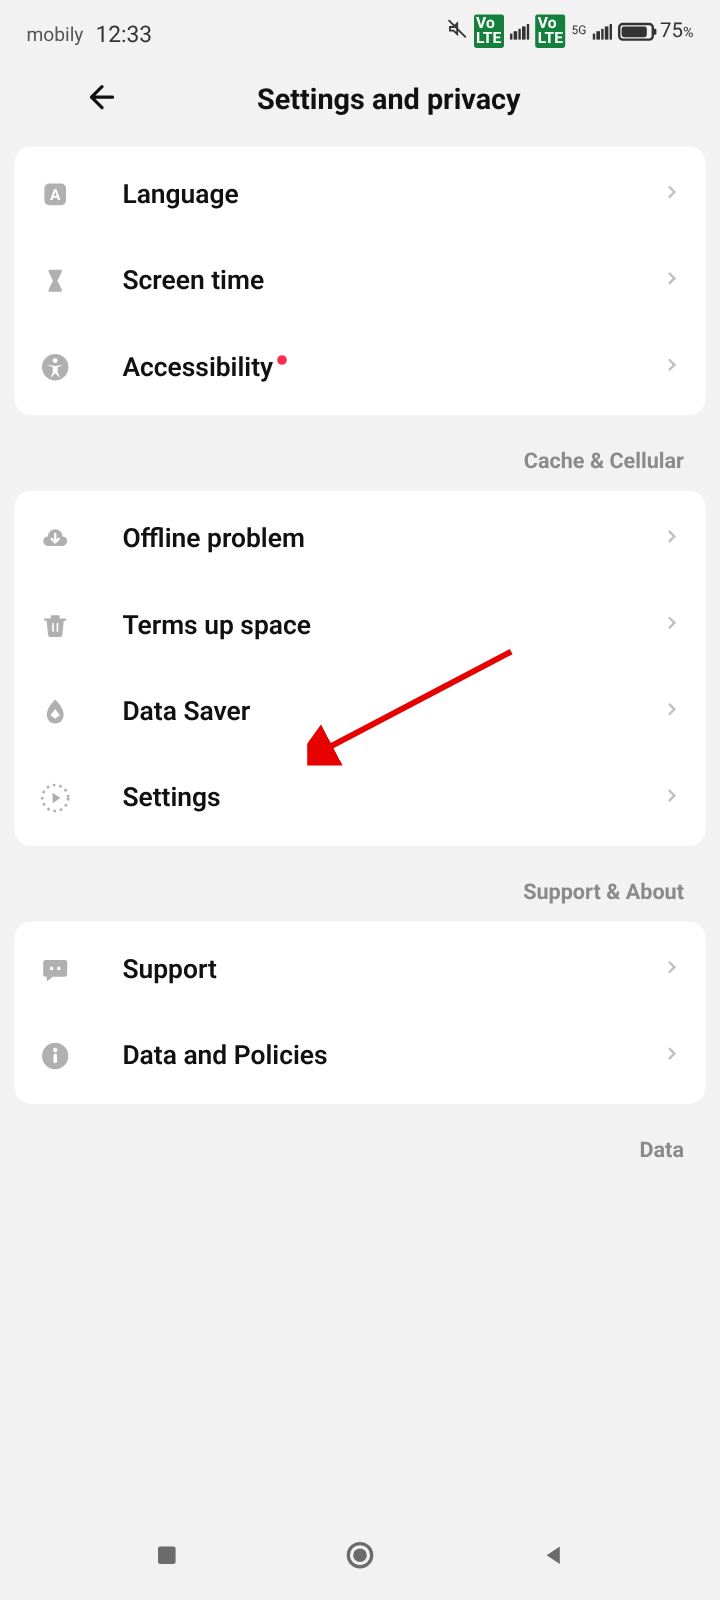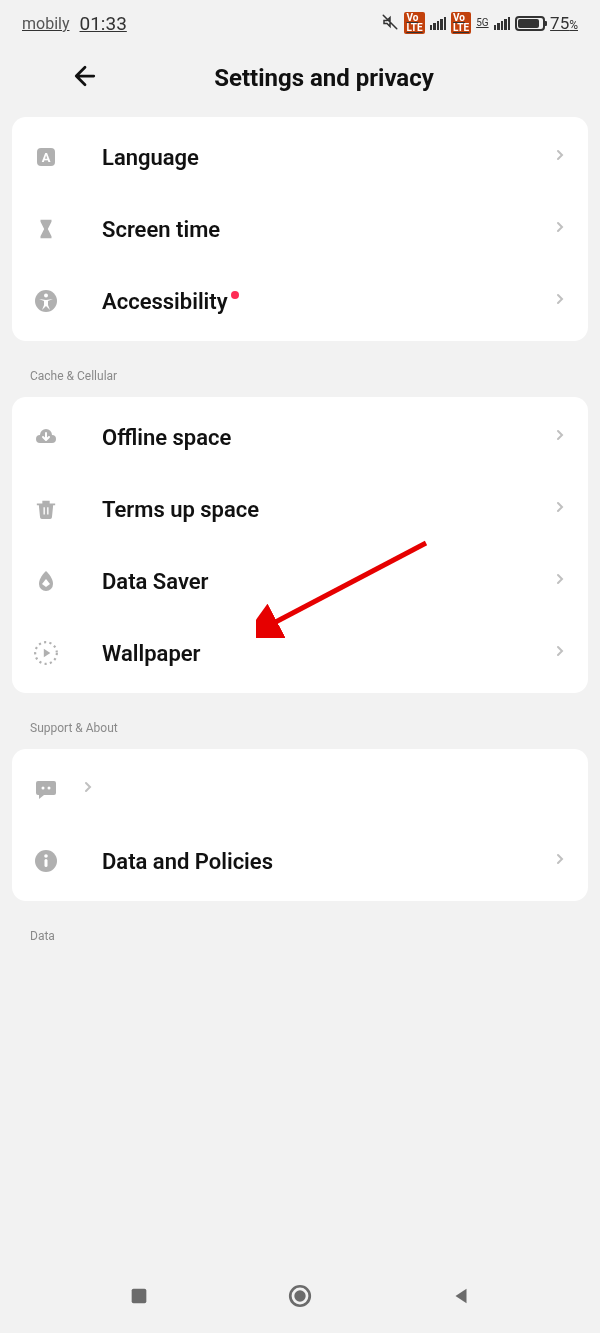--- a/index.html
+++ b/index.html
@@ -7,25 +7,24 @@
       width: 600px;
       height: 1333px;
       background: #f2f2f2;
       font-family: -apple-system, BlinkMacSystemFont, 'Segoe UI', Roboto, sans-serif;
       position: relative;
       overflow: hidden;
     }
     .status-bar {
       display: flex;
       justify-content: space-between;
-      align-items: flex-start;
+      align-items: flex-end;
       padding: 12px 22px 8px;
       font-size: 18px;
       color: #333;
-      text-decoration: underline;
     }
     .status-left { display: flex; align-items: center; gap: 10px; }
     .status-right { display: flex; align-items: center; gap: 5px; font-size: 14px; }
     .carrier { font-weight: 400; color: #555; font-size: 16px; }
     .time { font-weight: 400; font-size: 19px; }
     .header {
       display: flex;
       align-items: center;
       padding: 18px 22px 22px;
       position: relative;
@@ -42,24 +41,25 @@
     }
     .scroll-area {
       padding: 0 12px;
     }
     .card {
       background: #fff;
       border-radius: 14px;
       padding: 4px 0;
     }
     .section-header {
-      font-size: 12px;
+      font-size: 18px;
       color: #8a8a8a;
       padding: 28px 18px 14px;
-      font-weight: 400;
+      font-weight: 700;
+      text-align: right;
     }
     .list-item {
       display: flex;
       align-items: center;
       padding: 22px 20px;
       gap: 20px;
     }
     .item-icon {
       width: 28px;
       height: 28px;
@@ -127,37 +127,37 @@
       position: absolute;
       right: -4px;
       top: 3px;
       width: 2px;
       height: 5px;
       background: #333;
       border-radius: 0 1px 1px 0;
     }
     .battery-fill { width: 89%; height: 100%; background: #333; border-radius: 2px; }
     .volte {
-      font-size: 10px;
+      font-size: 13px;
       font-weight: bold;
-      background: #c2410c;
+      background: #15803d;
       color: #fff;
       padding: 1px 2px;
       border-radius: 2px;
       line-height: 1;
     }
     .net-label { font-size: 10px; color: #333; line-height: 1; text-align: center; }
   </style>
 </head>
 <body>
 
 <div class="status-bar">
   <div class="status-left">
     <span class="carrier">mobily</span>
-    <span class="time">01:33</span>
+    <span class="time">12:33</span>
   </div>
   <div class="status-right">
     <span>
       <svg width="18" height="18" viewBox="0 0 24 24" fill="none" stroke="#333" stroke-width="2" stroke-linecap="round">
           <path d="M3 3l18 18M12 6l-4 4H4v4h4l4 4V6z"></path>
         </svg>
     </span>
     <span class="volte">Vo<br>LTE</span>
     <span class="signal-bars">
         <span class="bar b1"></span>
@@ -242,21 +242,21 @@
 
   <div class="section-header">Cache &amp; Cellular</div>
   <div class="card">
     <div class="list-item">
       <span class="item-icon">
         <svg width="26" height="24" viewBox="0 0 24 24" fill="#b0b0b0">
             <path d="M18 10a6 6 0 00-12 0 4 4 0 000 8h12a4 4 0 000-8z"></path>
             <path d="M12 8v6m-3-2l3 3 3-3" stroke="#fff" stroke-width="2" stroke-linecap="round" stroke-linejoin="round" fill="none"></path>
           </svg>
       </span>
-      <span class="item-label">Offline space</span>
+      <span class="item-label">Offline problem</span>
       <span class="chevron">
         <svg width="16" height="16" viewBox="0 0 24 24" fill="none" stroke="currentColor" stroke-width="3" stroke-linecap="round">
             <path d="M9 18l6-6-6-6"></path>
           </svg>
       </span>
     </div>
     <div class="list-item">
       <span class="item-icon">
         <svg width="22" height="24" viewBox="0 0 24 24" fill="#b0b0b0">
             <path d="M4 6h16l-1.5 15a2 2 0 01-2 1.8h-9a2 2 0 01-2-1.8L4 6zm4-3h8v3H8V3zM2 6h20v2H2z"></path>
@@ -284,39 +284,40 @@
           </svg>
       </span>
     </div>
     <div class="list-item">
       <span class="item-icon">
         <svg width="26" height="26" viewBox="0 0 24 24" fill="none">
             <circle cx="12" cy="12" r="10" stroke="#b0b0b0" stroke-width="2" stroke-dasharray="2 3"></circle>
             <path d="M10 8l6 4-6 4z" fill="#b0b0b0"></path>
           </svg>
       </span>
-      <span class="item-label">Wallpaper</span>
+      <span class="item-label">Settings</span>
       <span class="chevron">
         <svg width="16" height="16" viewBox="0 0 24 24" fill="none" stroke="currentColor" stroke-width="3" stroke-linecap="round">
             <path d="M9 18l6-6-6-6"></path>
           </svg>
       </span>
     </div>
   </div>
 
   <div class="section-header">Support &amp; About</div>
   <div class="card">
     <div class="list-item">
       <span class="item-icon">
         <svg width="24" height="24" viewBox="0 0 24 24" fill="#b0b0b0">
             <path d="M4 4h16a2 2 0 012 2v10a2 2 0 01-2 2H10l-5 4v-4H4a2 2 0 01-2-2V6a2 2 0 012-2z"></path>
             <circle cx="9" cy="11" r="1.5" fill="#fff"></circle>
             <circle cx="15" cy="11" r="1.5" fill="#fff"></circle>
           </svg>
       </span>
+      <span class="item-label">Support</span>
       <span class="chevron">
         <svg width="16" height="16" viewBox="0 0 24 24" fill="none" stroke="currentColor" stroke-width="3" stroke-linecap="round">
             <path d="M9 18l6-6-6-6"></path>
           </svg>
       </span>
     </div>
     <div class="list-item">
       <span class="item-icon">
         <svg width="24" height="24" viewBox="0 0 24 24" fill="#b0b0b0">
             <circle cx="12" cy="12" r="11"></circle>

